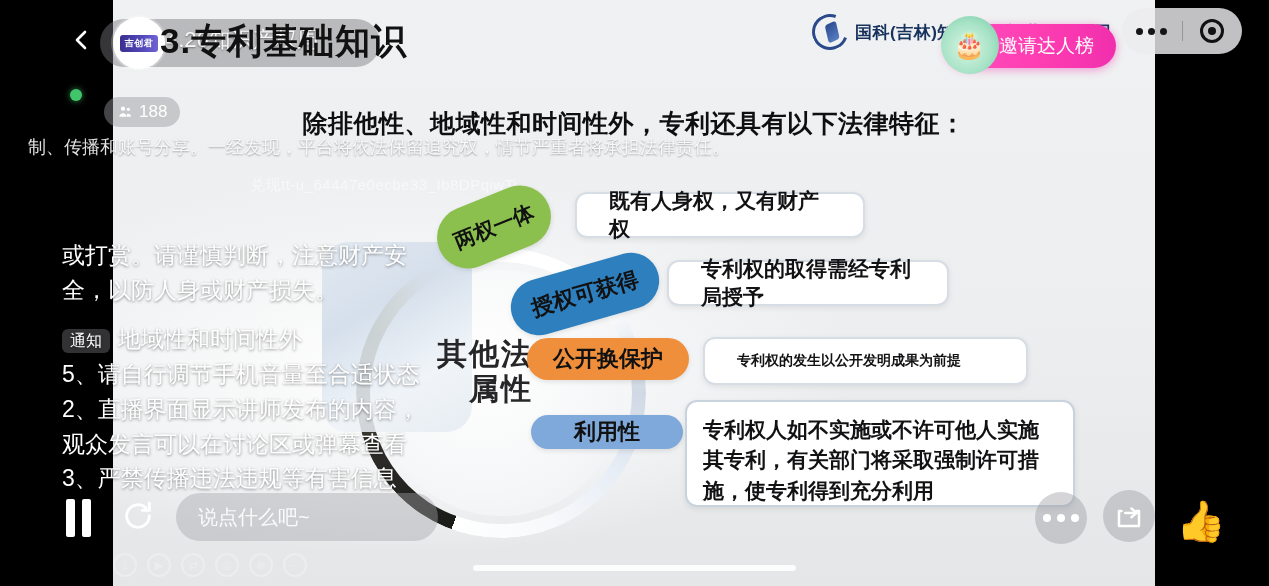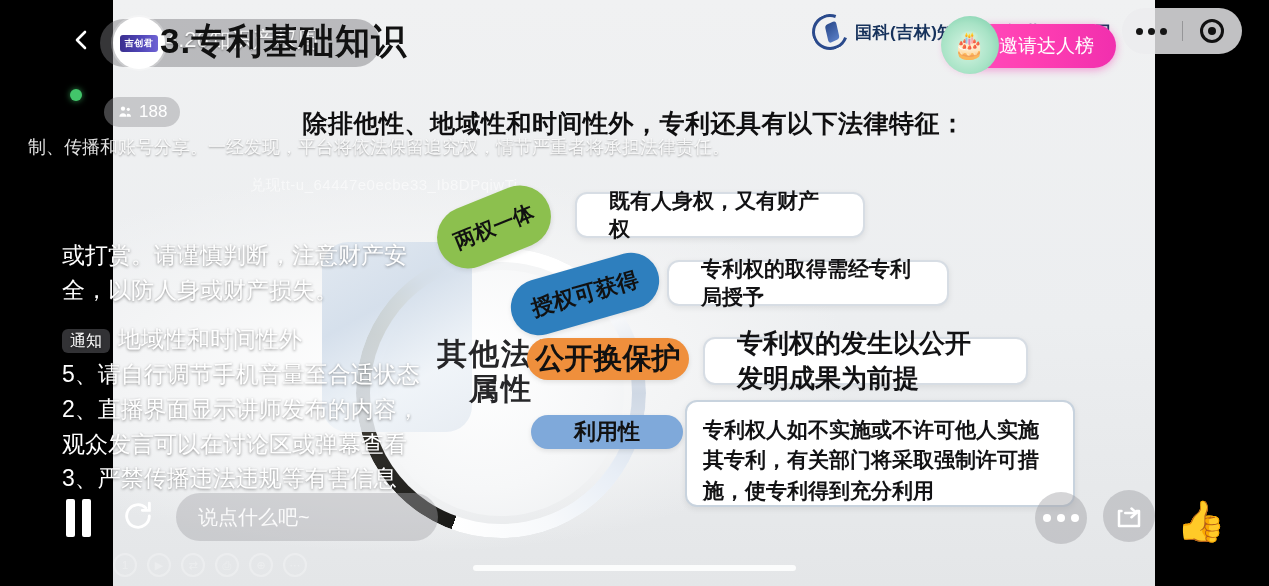--- a/index.html
+++ b/index.html
@@ -74,33 +74,33 @@
   .pill{
     position:absolute; border-radius:32px; color:#111;
     font-weight:bold; display:flex; align-items:center; justify-content:center;
     white-space:nowrap; box-shadow:0 2px 5px rgba(0,0,0,.10);
   }
   .pill-green { left:322px; top:196px; width:118px; height:62px; background:#8cc04e;
                 transform:rotate(-22deg); font-size:21px; }
   .pill-blue  { left:396px; top:266px; width:152px; height:56px; background:#2e7fbe;
                 transform:rotate(-16deg); font-size:22px; }
   .pill-orange{ left:414px; top:338px; width:162px; height:42px; background:#ef8f3c;
-                font-size:29px; }
+                font-size:22px; }
   .pill-lblue { left:418px; top:415px; width:152px; height:34px; background:#7fa9da;
                 font-size:22px; }
 
   
   .tbox{
     position:absolute; background:#fff; border:2px solid #d7dde4; border-radius:12px;
     color:#121214; font-weight:bold; display:flex; align-items:center;
     padding:0 32px; box-shadow:0 2px 6px rgba(0,0,0,.08);
   }
   .tbox-1{ left:462px; top:192px; width:290px; height:46px; font-size:21px; }
   .tbox-2{ left:554px; top:260px; width:282px; height:46px; font-size:21px; }
-  .tbox-3{ left:590px; top:337px; width:325px; height:48px; font-size:26px; }
+  .tbox-3{ left:590px; top:337px; width:325px; height:48px; font-size:14px; }
   .tbox-4{
     left:572px; top:287px; width:390px; height:107px; font-size:21px;
     align-items:flex-start; padding:13px 16px; line-height:1.45;
     border-color:#c8d3de;
   }
   .tbox-4.pos{ top:400px; }
 
   
   .bar-left { position:absolute; left:0; top:0; width:113px; height:586px; background:#000; }
   .bar-right{ position:absolute; left:1155px; top:0; width:114px; height:586px; background:#000; }

